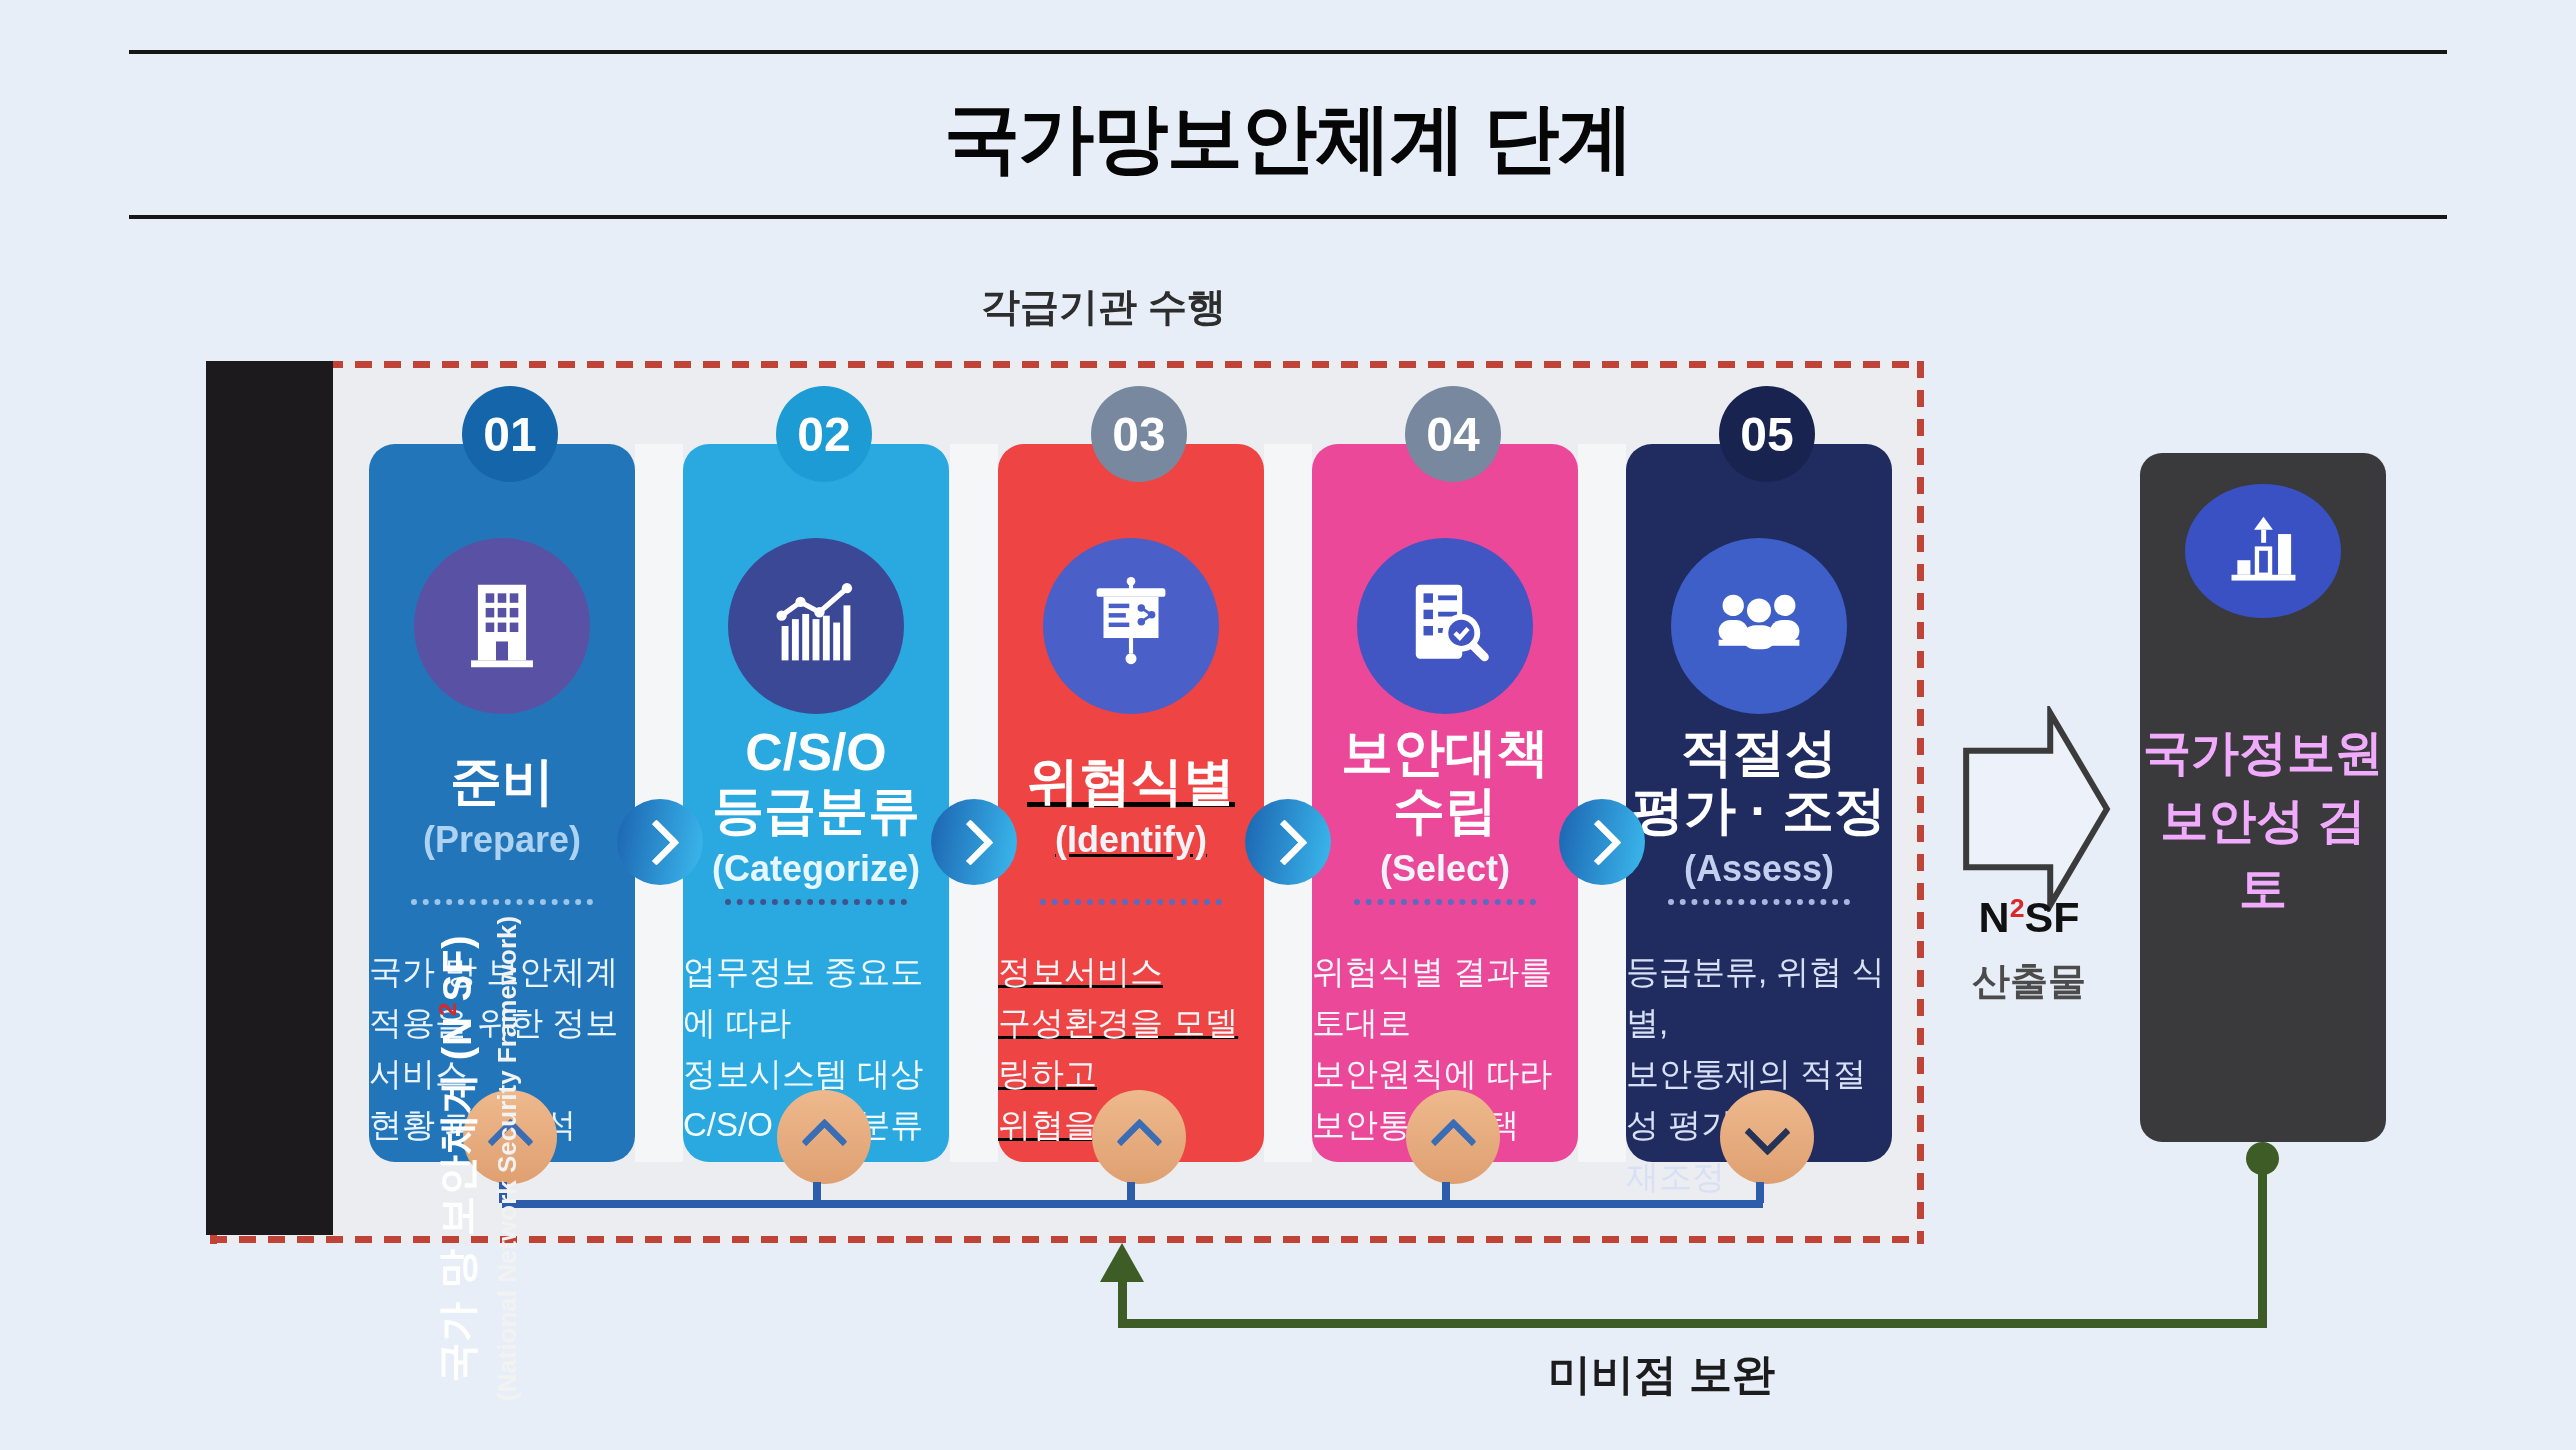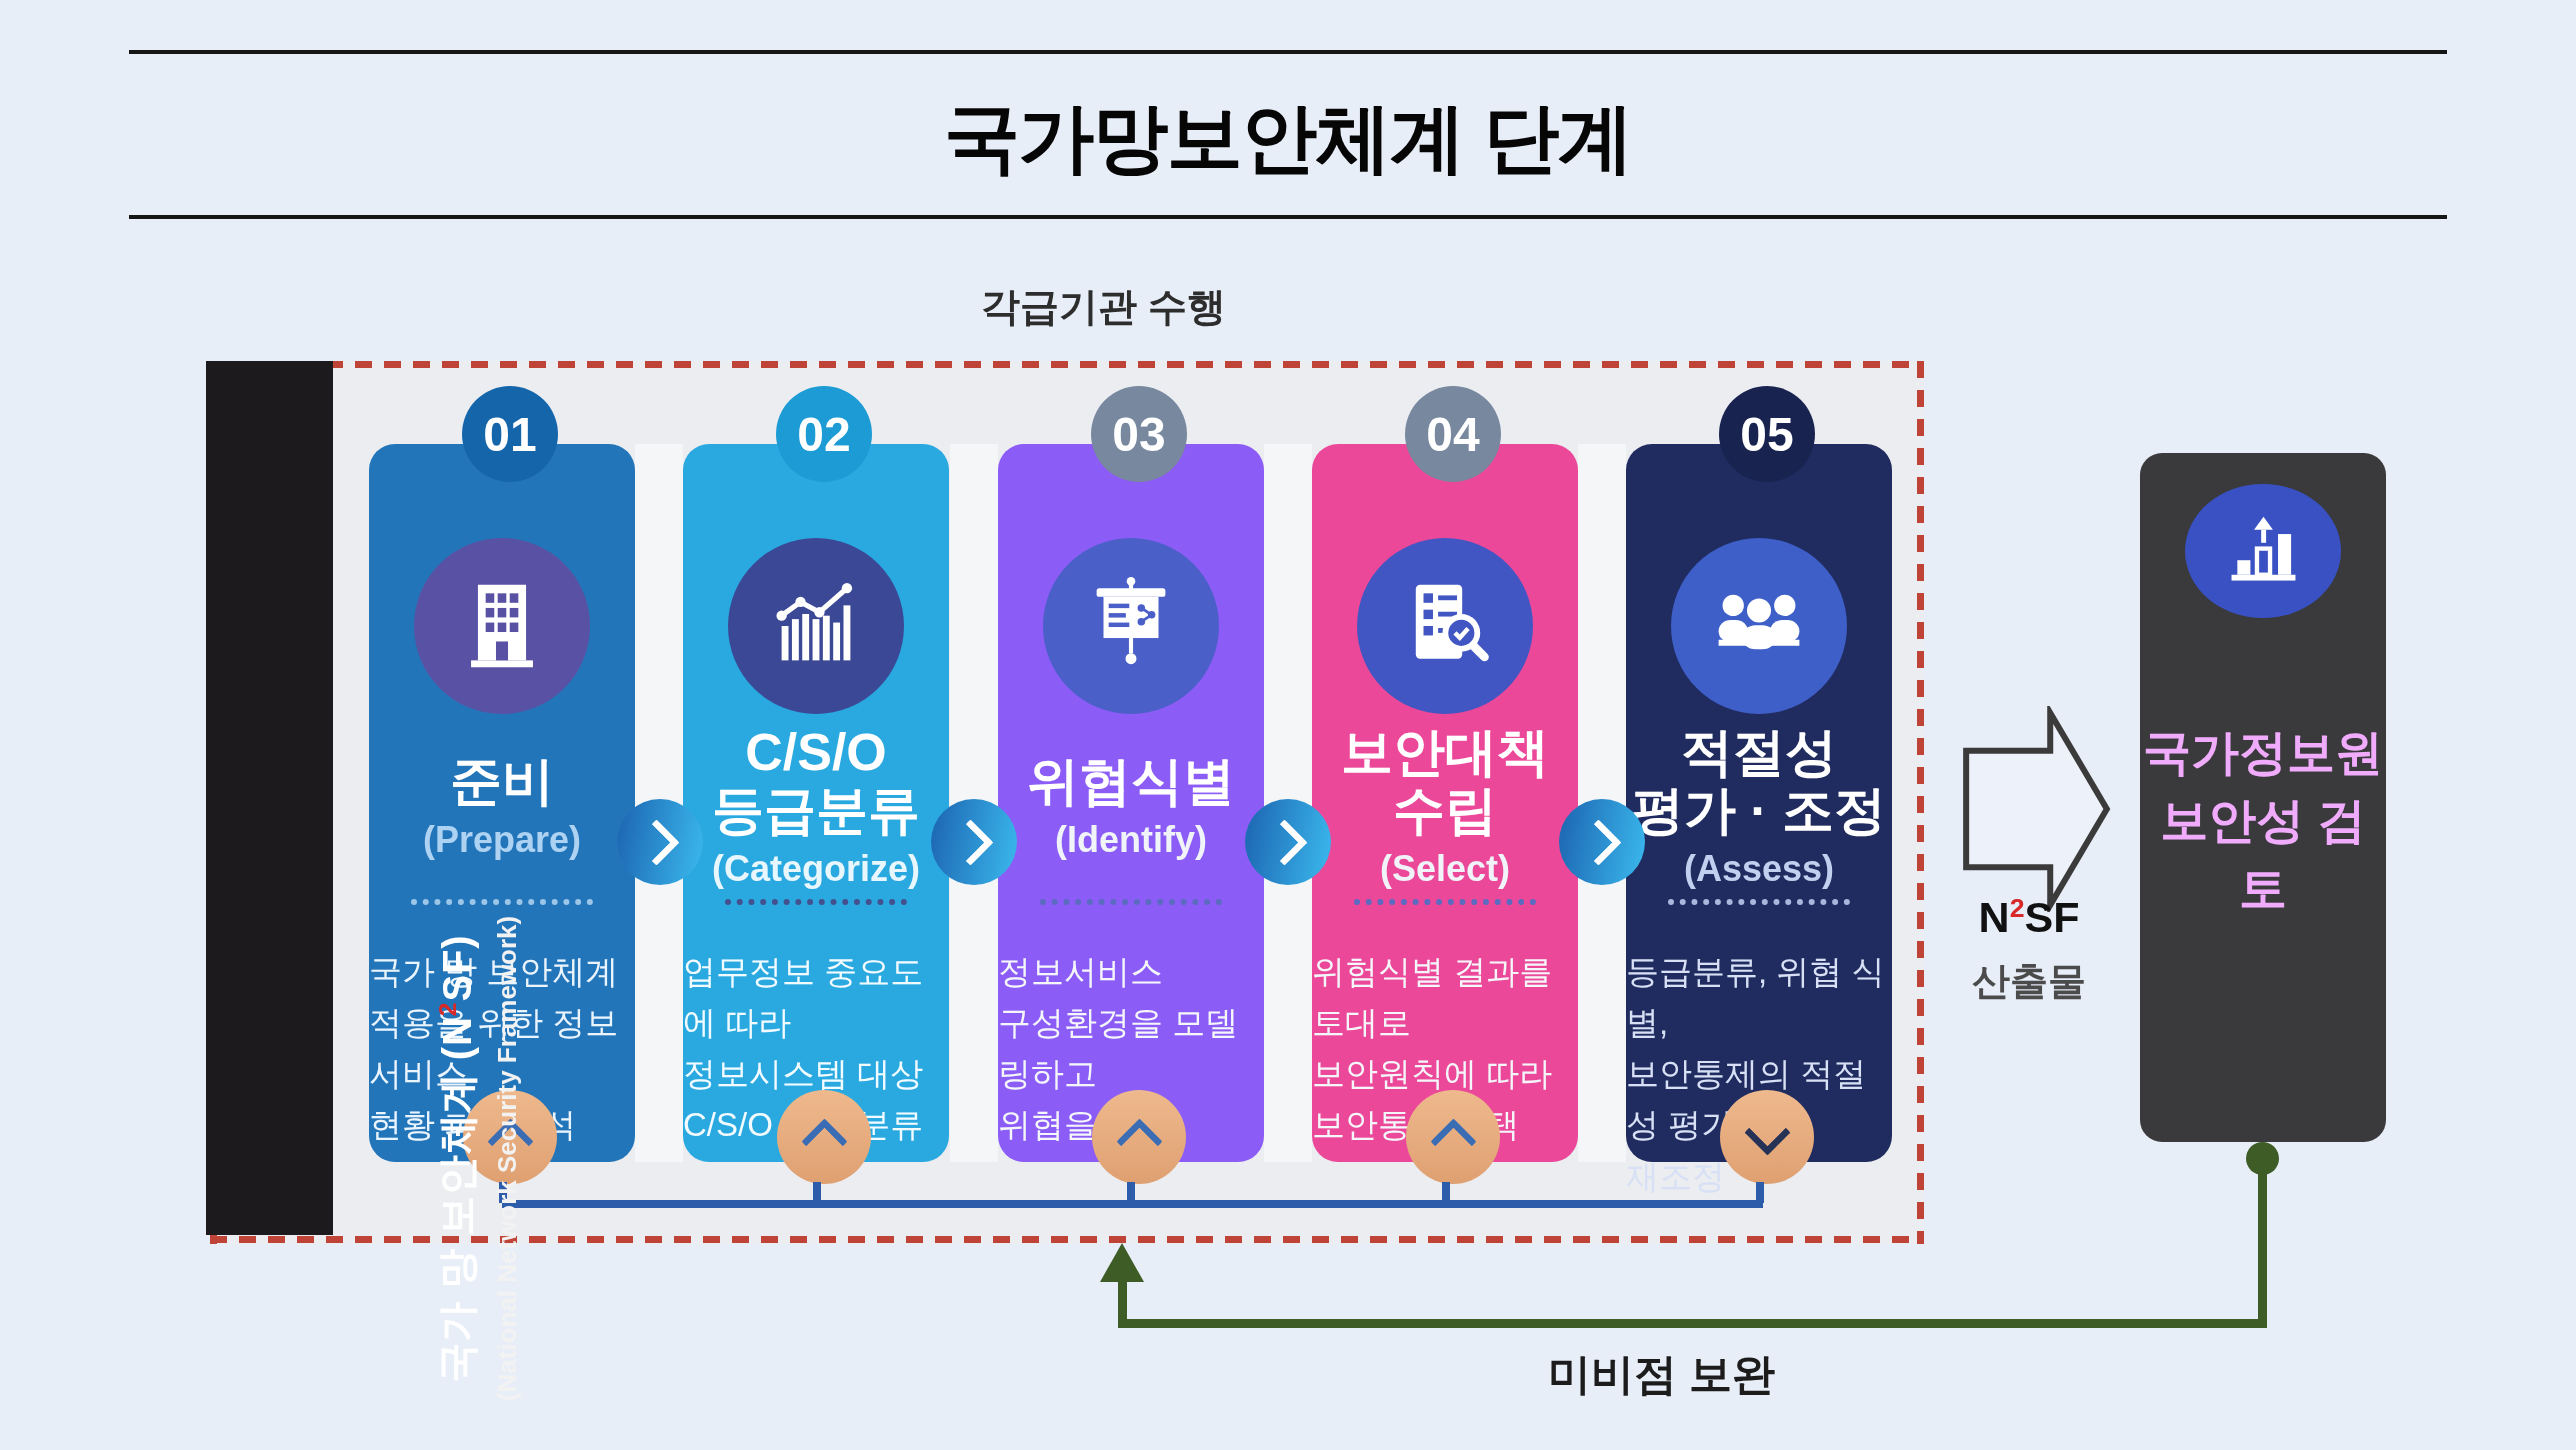--- a/index.html
+++ b/index.html
@@ -186,21 +186,21 @@
 정보시스템 대상
 C/S/O 등급 분류</div>
     </div>
     <div class="return-btn">
         <span class="chev chev-up"></span>
       </div>
   </div>
 
   <div class="card card-3">
     <div class="badge" style="background: rgb(120, 136, 159);">03</div>
-    <div class="card-body" style="background: #8b5cf6;">
+    <div class="card-body" style="background: #ef4444; text-decoration: underline;">
       <div class="icon-wrap" style="background: rgb(74, 95, 200); --ibg: #4a5fc8;">
         <svg viewBox="0 0 64 64">
           <circle cx="32" cy="6" r="2.5" fill="#fff"></circle>
             <rect x="30.8" y="6" width="2.4" height="5" fill="#fff"></rect>
           <rect x="12" y="10" width="40" height="5" rx="1.5" fill="#fff"></rect>
           <rect x="16" y="15" width="32" height="24" fill="#fff"></rect>
           <rect x="19" y="19" width="12" height="2.6" fill="var(--ibg)"></rect>
             <rect x="19" y="24.5" width="10" height="2.6" fill="var(--ibg)"></rect>
             <rect x="19" y="30" width="12" height="2.6" fill="var(--ibg)"></rect>
           <circle cx="38" cy="21.5" r="2.2" fill="var(--ibg)"></circle>

